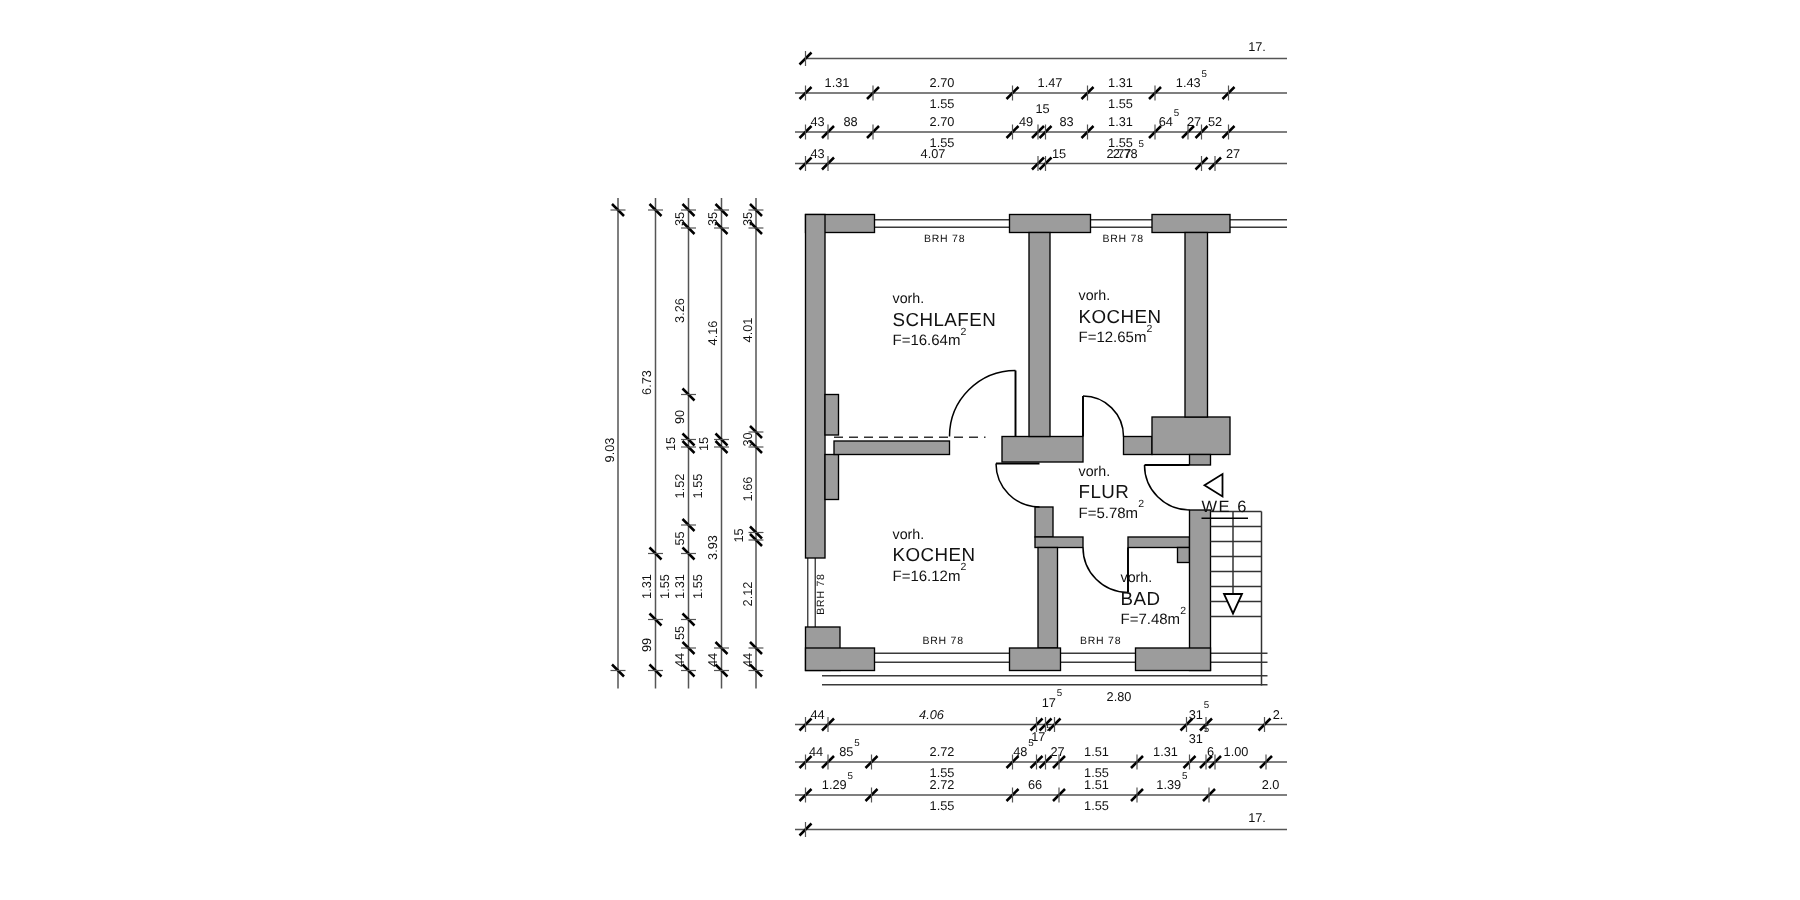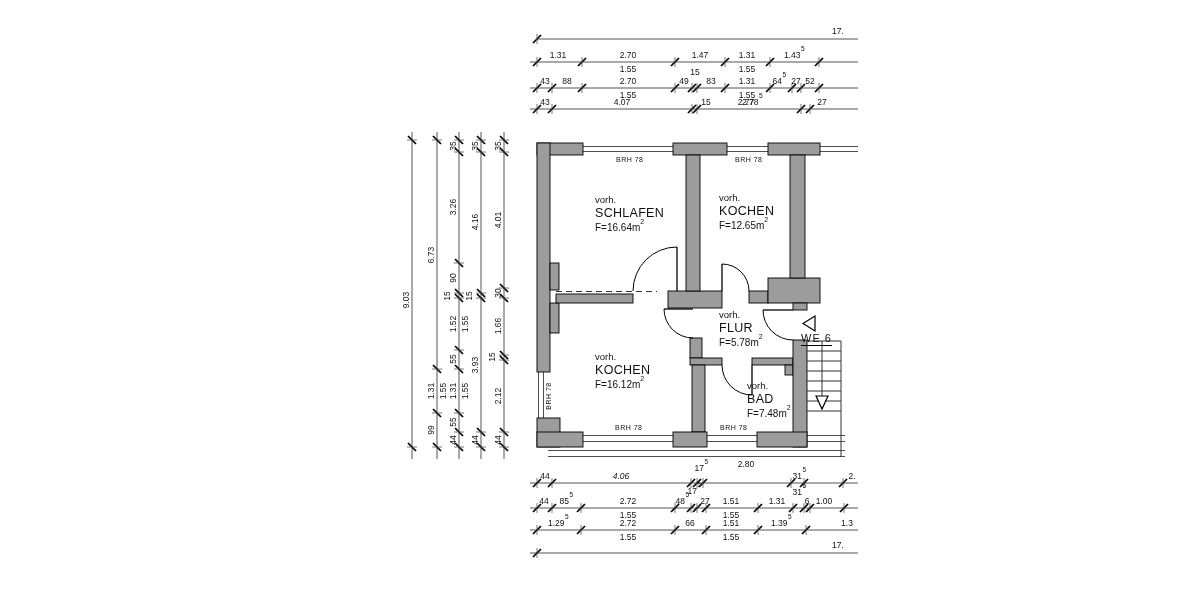--- a/index.html
+++ b/index.html
@@ -357,21 +357,21 @@
       <span class="dim" style="left: 799px; top: 497px;">31<sup>5</sup></span>
       <span class="dim" style="left: 807px; top: 506px;">6</span>
       <span class="dim" style="left: 824px; top: 506px;">1.00</span>
       <span class="dim" style="left: 558px; top: 528px;">1.29<sup>5</sup></span>
       <span class="dim" style="left: 628px; top: 528px;">2.72</span>
       <span class="dim below" style="left: 628px; top: 532px;">1.55</span>
       <span class="dim" style="left: 690px; top: 528px;">66</span>
       <span class="dim" style="left: 731px; top: 528px;">1.51</span>
       <span class="dim below" style="left: 731px; top: 532px;">1.55</span>
       <span class="dim" style="left: 781px; top: 528px;">1.39<sup>5</sup></span>
-      <span class="dim" style="left: 847px; top: 528px;">1.3</span>
+      <span class="dim" style="left: 847px; top: 528px;">2.0</span>
       <span class="dim" style="left: 838px; top: 550px;">17.</span>
       <span class="dim rot" style="left: 406px; top: 300px;">9.03</span>
       <span class="dim rot" style="left: 431px; top: 255px;">6.73</span>
       <span class="dim rot" style="left: 431px; top: 391px;">1.31</span>
       <span class="dim rot" style="left: 443px; top: 391px;">1.55</span>
       <span class="dim rot" style="left: 431px; top: 430px;">99</span>
       <span class="dim rot" style="left: 453px; top: 146px;">35</span>
       <span class="dim rot" style="left: 453px; top: 207px;">3.26</span>
       <span class="dim rot" style="left: 453px; top: 278px;">90</span>
       <span class="dim rot" style="left: 447px; top: 296px;">15</span>

